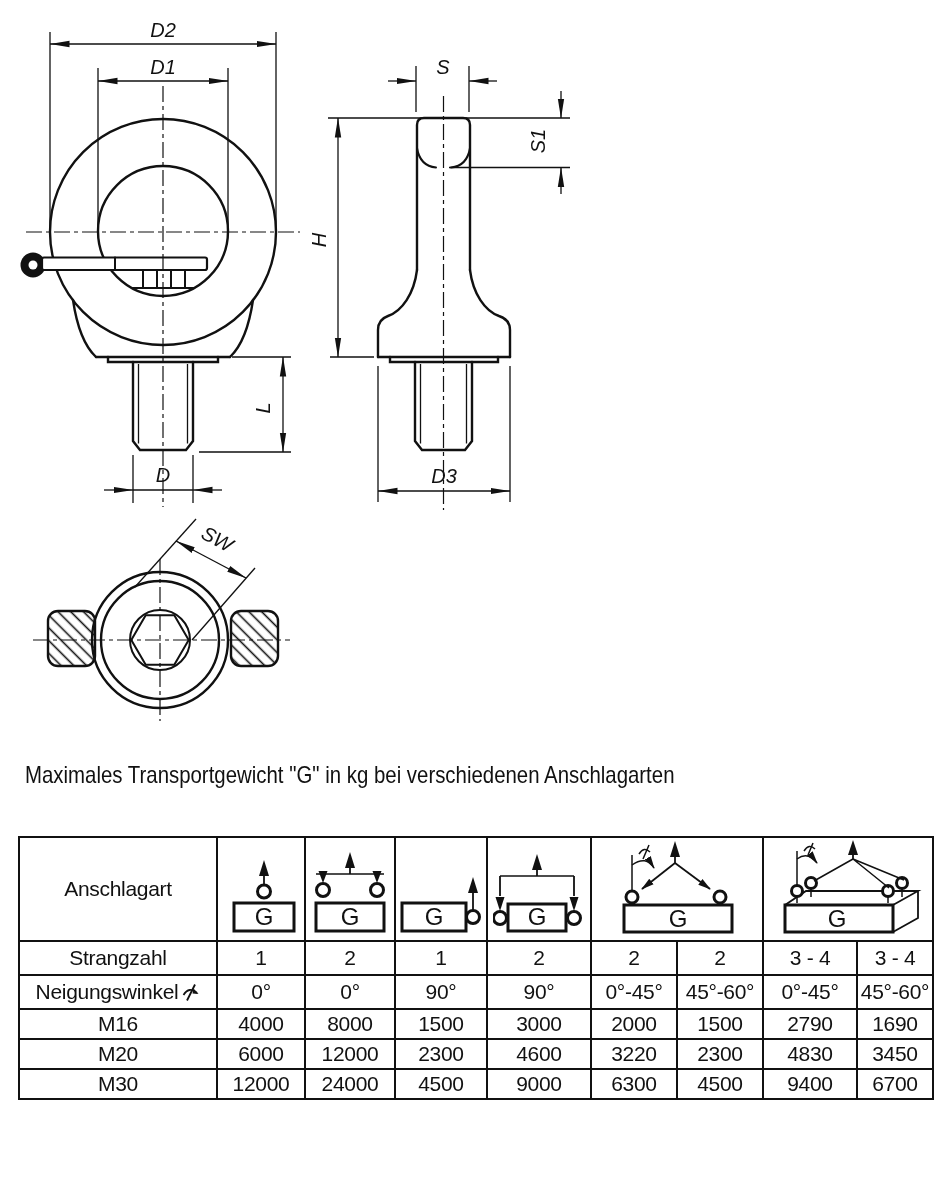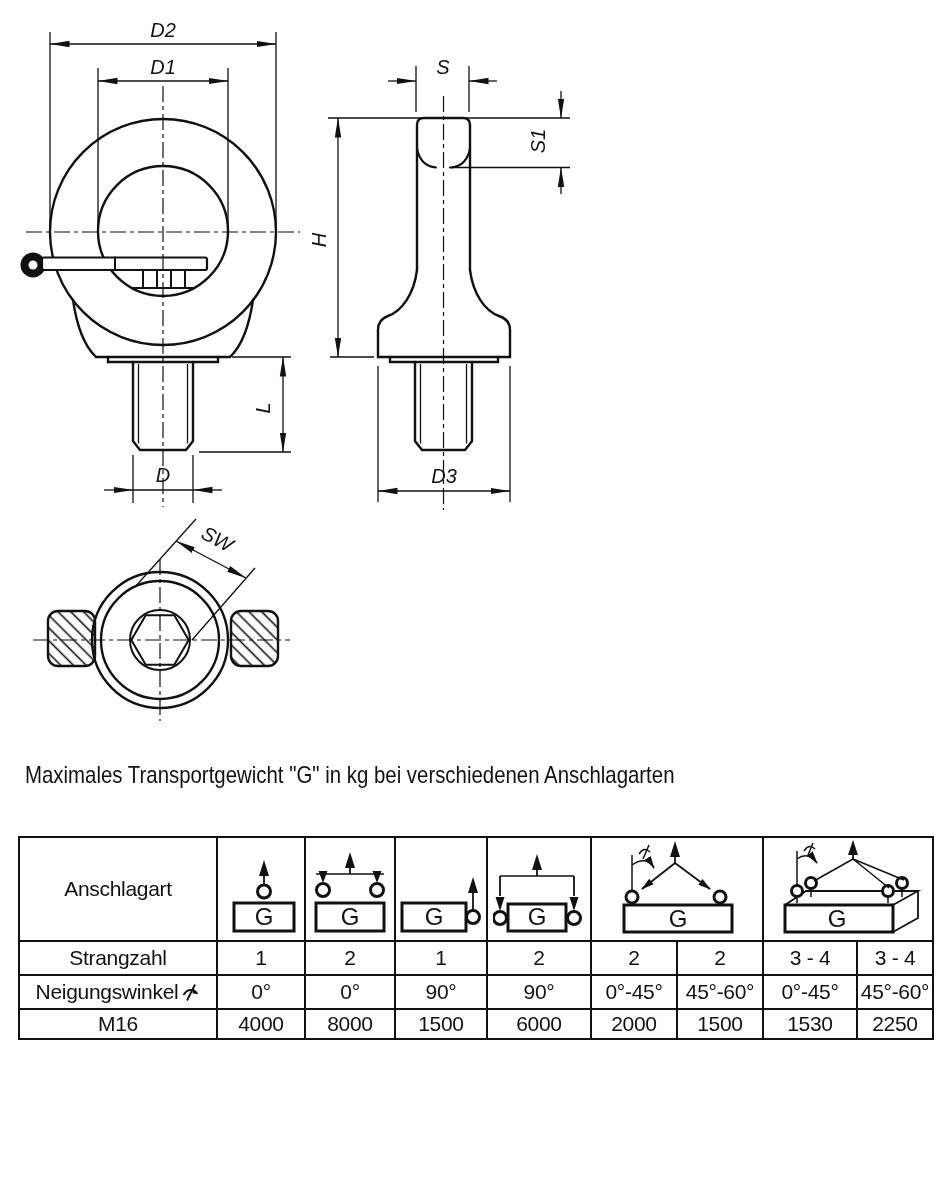--- a/index.html
+++ b/index.html
@@ -269,20 +269,42 @@
     <td>45°-60°</td>
     <td>0°-45°</td>
     <td>45°-60°</td>
   </tr>
 
   <tr class="drow">
     <th>M16</th>
     <td>4000</td>
     <td>8000</td>
     <td>1500</td>
-    <td>6000</td>
+    <td>3000</td>
     <td>2000</td>
     <td>1500</td>
-    <td>1530</td>
-    <td>2250</td>
+    <td>2790</td>
+    <td>1690</td>
+  </tr>
+  <tr class="drow">
+    <th>M20</th>
+    <td>6000</td>
+    <td>12000</td>
+    <td>2300</td>
+    <td>4600</td>
+    <td>3220</td>
+    <td>2300</td>
+    <td>4830</td>
+    <td>3450</td>
+  </tr>
+  <tr class="drow">
+    <th>M30</th>
+    <td>12000</td>
+    <td>24000</td>
+    <td>4500</td>
+    <td>9000</td>
+    <td>6300</td>
+    <td>4500</td>
+    <td>9400</td>
+    <td>6700</td>
   </tr>
   </tbody>
 </table>
 
 </body></html>

